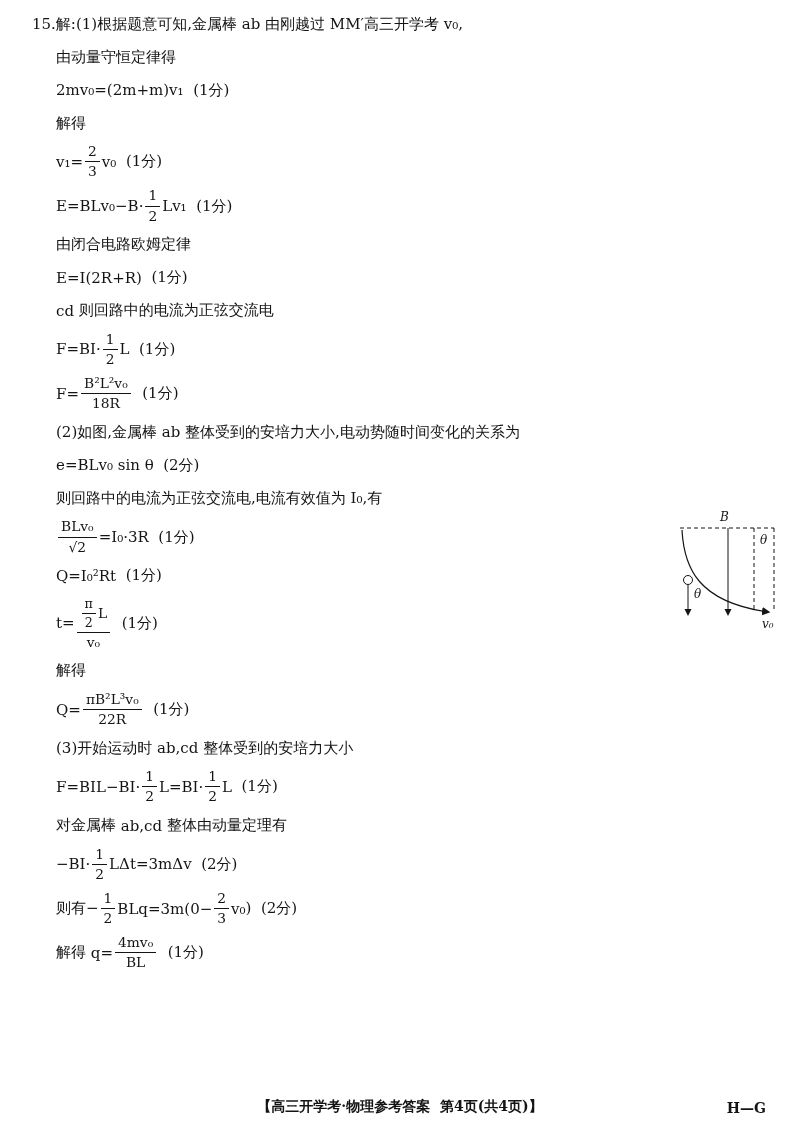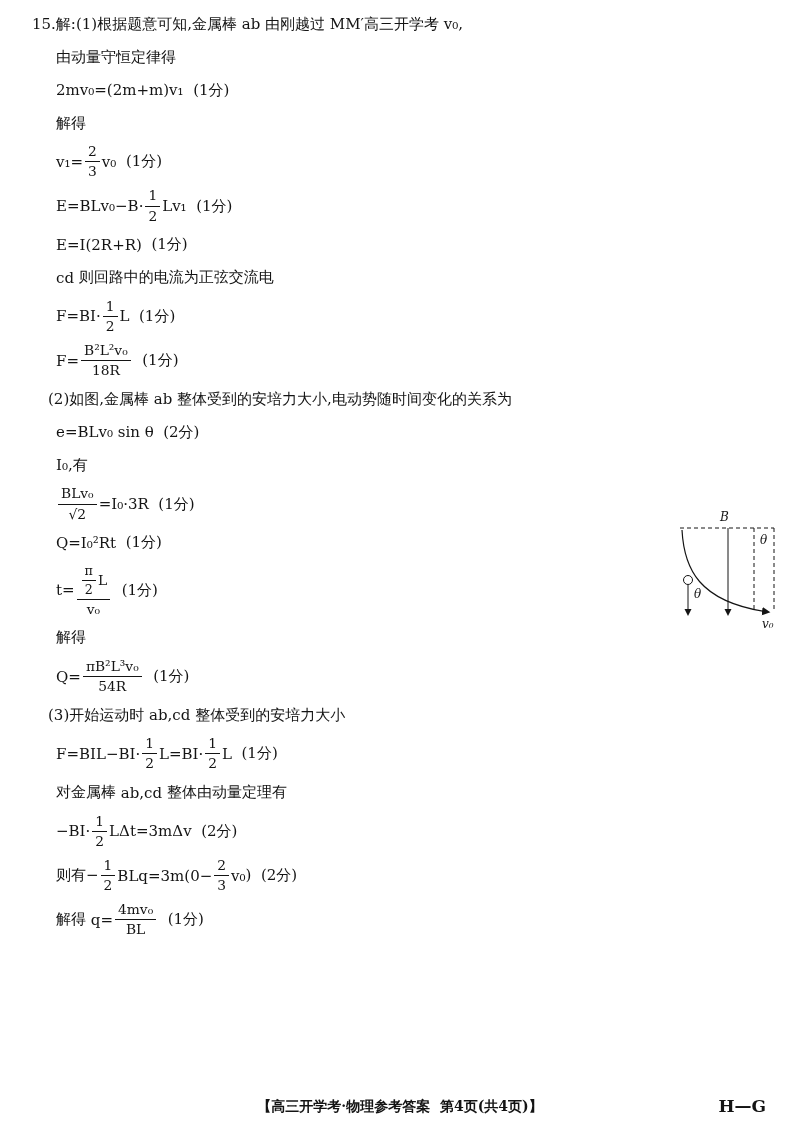--- a/index.html
+++ b/index.html
@@ -18,21 +18,21 @@
   .line{
     display:flex;
     align-items:center;
     min-height:24px;
     margin-bottom:9px;
     font-size:15px;
     white-space:pre;
   }
   .ind0{margin-left:0;}
   .ind1{margin-left:24px;}
-  .ind2{margin-left:16px;}
+  .ind2{margin-left:24px;}
   .t{white-space:pre;}
   .v{white-space:pre;}
   .frac{
     display:inline-flex;
     flex-direction:column;
     align-items:center;
     vertical-align:middle;
     margin:0 2px;
     font-size:0.92em;
     line-height:1.1;
@@ -60,46 +60,47 @@
     position:absolute;
     bottom:16px;left:0;right:0;
     text-align:center;
     font-size:14px;
     font-weight:bold;
     white-space:pre;
   }
   .footer-tag{
     position:absolute;
     bottom:16px;right:34px;
-    font-size:17px;
+    font-size:14px;
     font-weight:bold;
   }
 </style>
 </head>
 <body>
 
 <div class="content">
     <div class="line ind0"><span class="t">15.解:(1)根据题意可知,金属棒 </span><span class="v">ab</span><span class="t"> 由刚越过 </span><span class="v">MM′</span><span class="t">高三开学考 </span><span class="v">v₀</span><span class="t">,</span></div>
     <div class="line ind1"><span class="t">由动量守恒定律得</span></div>
     <div class="line ind1"><span class="v">2mv₀</span><span class="t">=</span><span class="v">(2m+m)v₁</span><span class="t">  (1分)</span></div>
     <div class="line ind1"><span class="t">解得</span></div>
     <div class="line ind1"><span class="v">v₁</span><span class="t">=</span><span class="frac"><span class="num"><span class="t">2</span></span><span class="den"><span class="t">3</span></span></span><span class="v">v₀</span><span class="t">  (1分)</span></div>
     <div class="line ind1"><span class="v">E</span><span class="t">=</span><span class="v">BLv₀</span><span class="t">−</span><span class="v">B</span><span class="t">·</span><span class="frac"><span class="num"><span class="t">1</span></span><span class="den"><span class="t">2</span></span></span><span class="v">Lv₁</span><span class="t">  (1分)</span></div>
+    <div class="line ind1"><span class="t">由闭合电路欧姆定律</span></div>
     <div class="line ind1"><span class="v">E=I(2R+R)</span><span class="t">  (1分)</span></div>
     <div class="line ind1"><span class="v">cd</span><span class="t"> 则回路中的电流为正弦交流电</span></div>
     <div class="line ind1"><span class="v">F=BI</span><span class="t">·</span><span class="frac"><span class="num"><span class="t">1</span></span><span class="den"><span class="t">2</span></span></span><span class="v">L</span><span class="t">  (1分)</span></div>
     <div class="line ind1"><span class="v">F</span><span class="t">=</span><span class="frac"><span class="num"><span class="v">B²L²v₀</span></span><span class="den"><span class="t">18</span><span class="v">R</span></span></span><span class="t">  (1分)</span></div>
     <div class="line ind2"><span class="t">(2)如图,金属棒 </span><span class="v">ab</span><span class="t"> 整体受到的安培力大小,电动势随时间变化的关系为</span></div>
     <div class="line ind1"><span class="v">e=BLv₀</span><span class="t"> sin </span><span class="v">θ</span><span class="t">  (2分)</span></div>
-    <div class="line ind1"><span class="v">I₀</span><span class="t">,有</span></div>
+    <div class="line ind1"><span class="t">则回路中的电流为正弦交流电,电流有效值为 </span><span class="v">I₀</span><span class="t">,有</span></div>
     <div class="line ind1"><span class="frac"><span class="num"><span class="v">BLv₀</span></span><span class="den"><span class="t">√2</span></span></span><span class="t">=</span><span class="v">I₀</span><span class="t">·3</span><span class="v">R</span><span class="t">  (1分)</span></div>
     <div class="line ind1"><span class="v">Q=I₀²Rt</span><span class="t">  (1分)</span></div>
     <div class="line ind1"><span class="v">t</span><span class="t">=</span><span class="frac"><span class="num"><span class="frac"><span class="num"><span class="t">π</span></span><span class="den"><span class="t">2</span></span></span><span class="v">L</span></span><span class="den"><span class="v">v₀</span></span></span><span class="t">  (1分)</span></div>
     <div class="line ind1"><span class="t">解得</span></div>
-    <div class="line ind1"><span class="v">Q</span><span class="t">=</span><span class="frac"><span class="num"><span class="t">π</span><span class="v">B²L³v₀</span></span><span class="den"><span class="t">54</span><span class="v">R</span></span></span><span class="t">  (1分)</span></div>
+    <div class="line ind1"><span class="v">Q</span><span class="t">=</span><span class="frac"><span class="num"><span class="t">π</span><span class="v">B²L³v₀</span></span><span class="den"><span class="t">22</span><span class="v">R</span></span></span><span class="t">  (1分)</span></div>
     <div class="line ind2"><span class="t">(3)开始运动时 </span><span class="v">ab</span><span class="t">,</span><span class="v">cd</span><span class="t"> 整体受到的安培力大小</span></div>
     <div class="line ind1"><span class="v">F=BIL−BI</span><span class="t">·</span><span class="frac"><span class="num"><span class="t">1</span></span><span class="den"><span class="t">2</span></span></span><span class="v">L=BI</span><span class="t">·</span><span class="frac"><span class="num"><span class="t">1</span></span><span class="den"><span class="t">2</span></span></span><span class="v">L</span><span class="t">  (1分)</span></div>
     <div class="line ind1"><span class="t">对金属棒 </span><span class="v">ab</span><span class="t">,</span><span class="v">cd</span><span class="t"> 整体由动量定理有</span></div>
     <div class="line ind1"><span class="t">−</span><span class="v">BI</span><span class="t">·</span><span class="frac"><span class="num"><span class="t">1</span></span><span class="den"><span class="t">2</span></span></span><span class="v">L</span><span class="t">Δ</span><span class="v">t</span><span class="t">=3</span><span class="v">m</span><span class="t">Δ</span><span class="v">v</span><span class="t">  (2分)</span></div>
     <div class="line ind1"><span class="t">则有−</span><span class="frac"><span class="num"><span class="t">1</span></span><span class="den"><span class="t">2</span></span></span><span class="v">BLq</span><span class="t">=3</span><span class="v">m</span><span class="t">(0−</span><span class="frac"><span class="num"><span class="t">2</span></span><span class="den"><span class="t">3</span></span></span><span class="v">v₀</span><span class="t">)  (2分)</span></div>
     <div class="line ind1"><span class="t">解得 </span><span class="v">q</span><span class="t">=</span><span class="frac"><span class="num"><span class="t">4</span><span class="v">mv₀</span></span><span class="den"><span class="v">BL</span></span></span><span class="t">  (1分)</span></div>
   </div>
 
 <svg class="diagram" width="104" height="124" viewBox="0 0 104 124">
   <defs>

